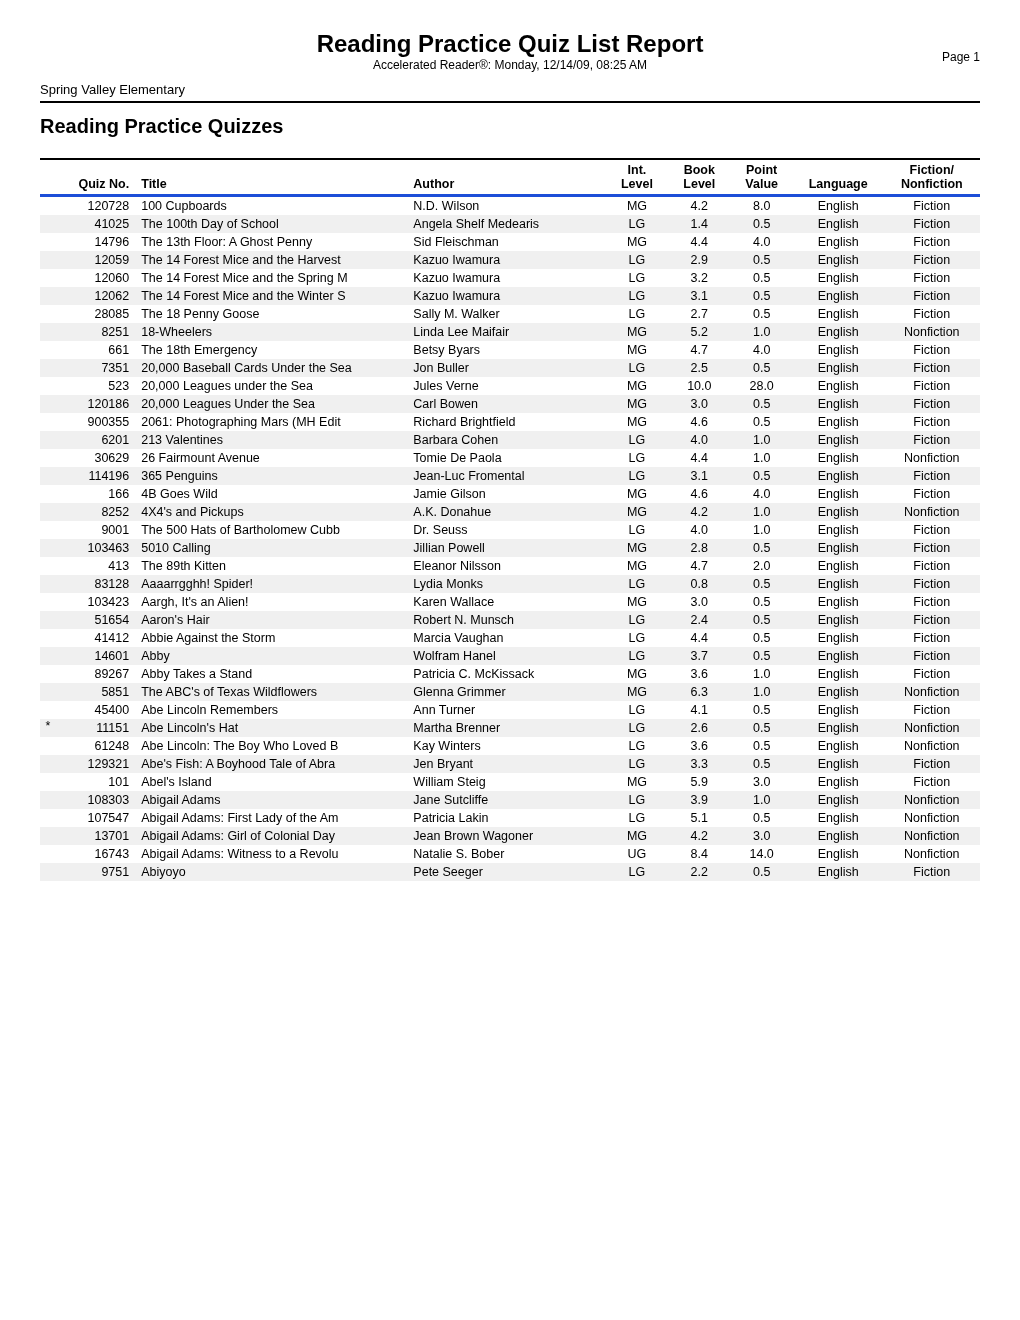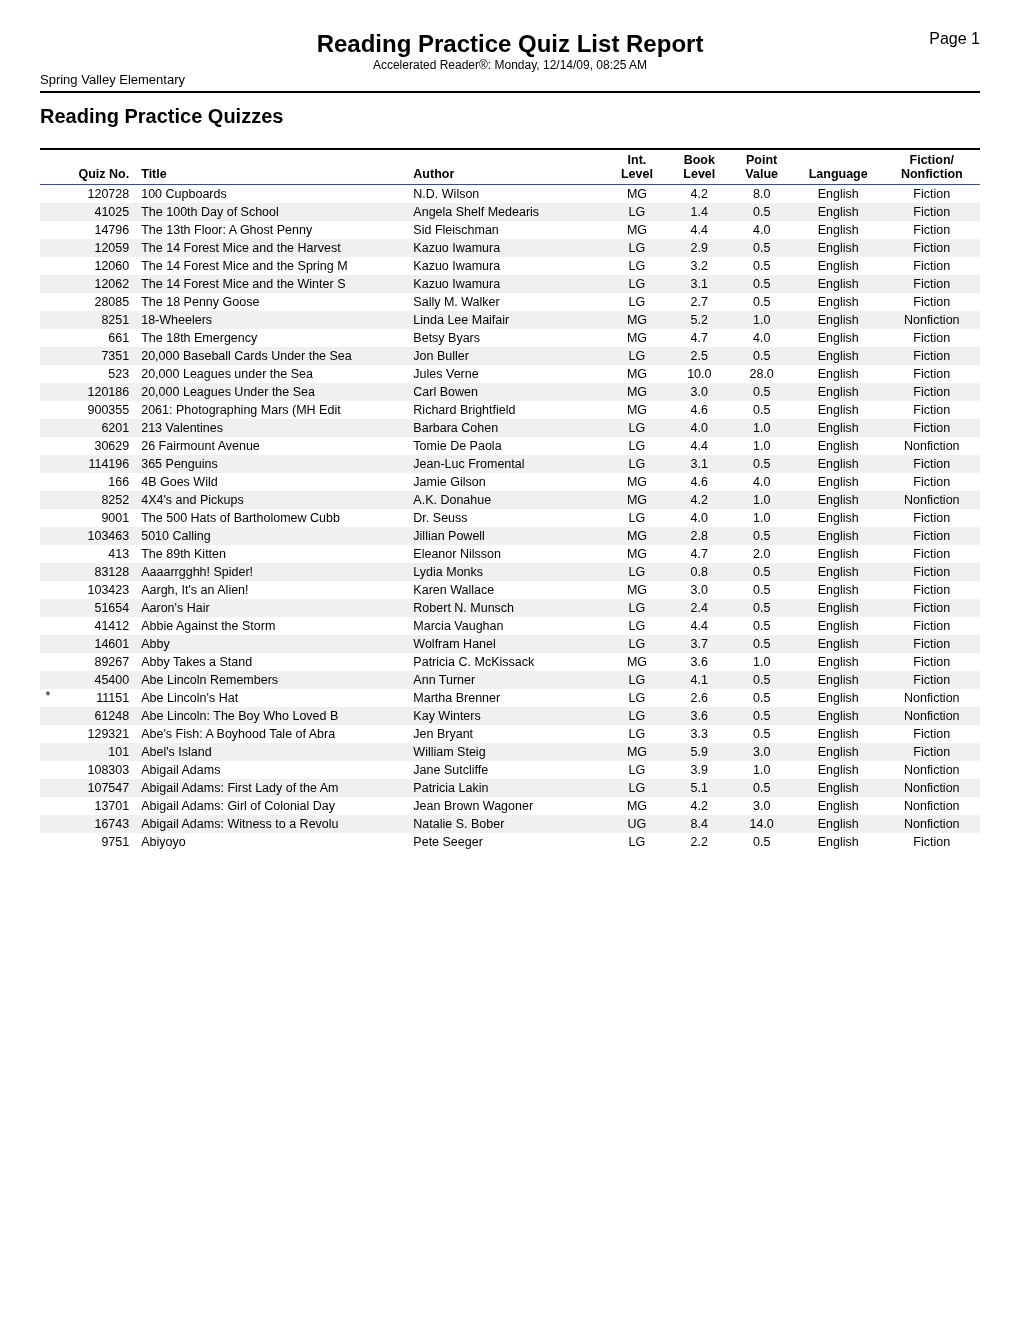--- a/index.html
+++ b/index.html
@@ -18,30 +18,31 @@
       position: relative;
     }
     .header h1 {
       font-size: 24px;
       font-weight: bold;
       font-family: Arial, sans-serif;
     }
     .header .page-num {
       position: absolute;
       right: 0;
-      top: 0;
-      font-size: 16px;
+      top: 20px;
+      font-size: 12px;
       font-family: Arial, sans-serif;
     }
     .header .subtitle {
       font-size: 12px;
       font-family: Arial, sans-serif;
     }
     .school-name {
       font-size: 13px;
+      margin-top: 10px;
       margin-bottom: 4px;
       font-family: Arial, sans-serif;
     }
     .divider {
       border: none;
       border-top: 2px solid #000;
       margin-bottom: 12px;
     }
     .section-title {
       font-size: 20px;
@@ -50,21 +51,21 @@
       margin-bottom: 20px;
     }
     table {
       width: 100%;
       border-collapse: collapse;
       font-size: 12.5px;
       font-family: Arial, sans-serif;
     }
     thead tr th {
       border-top: 2px solid #000;
-      border-bottom: 1px solid #1d4ed8;
+      border-bottom: 3px solid #1d4ed8;
       padding: 3px 6px;
       text-align: left;
       font-weight: bold;
       vertical-align: bottom;
     }
     thead tr th.right {
       text-align: right;
     }
     thead tr th.center {
       text-align: center;
@@ -413,20 +414,31 @@
         <td>Abby Takes a Stand</td>
         <td>Patricia C. McKissack</td>
         <td class="center">MG</td>
         <td class="center">3.6</td>
         <td class="center">1.0</td>
         <td class="center">English</td>
         <td class="center">Fiction</td>
       </tr>
       <tr>
         <td class="star-cell" style="text-align: center;"></td>
+        <td class="right">5851</td>
+        <td>The ABC's of Texas Wildflowers</td>
+        <td>Glenna Grimmer</td>
+        <td class="center">MG</td>
+        <td class="center">6.3</td>
+        <td class="center">1.0</td>
+        <td class="center">English</td>
+        <td class="center">Nonfiction</td>
+      </tr>
+      <tr>
+        <td class="star-cell" style="text-align: center;"></td>
         <td class="right">45400</td>
         <td>Abe Lincoln Remembers</td>
         <td>Ann Turner</td>
         <td class="center">LG</td>
         <td class="center">4.1</td>
         <td class="center">0.5</td>
         <td class="center">English</td>
         <td class="center">Fiction</td>
       </tr>
       <tr>

